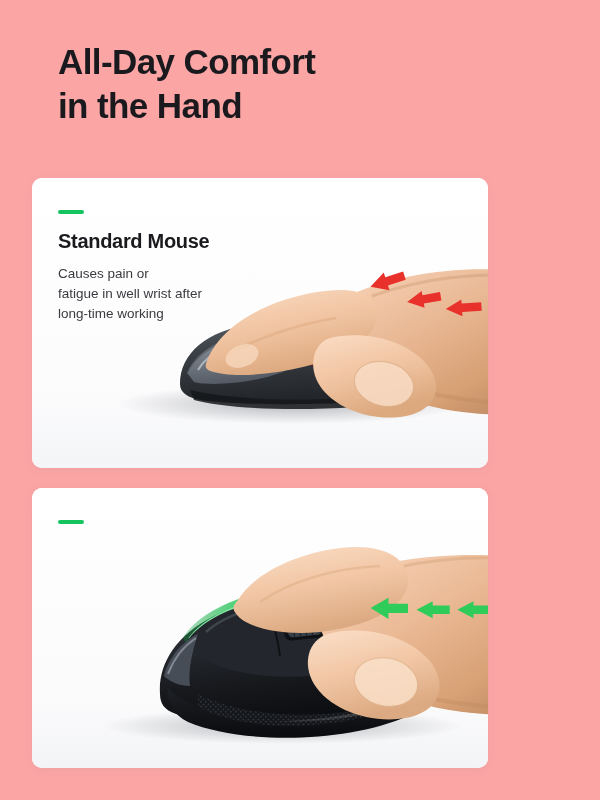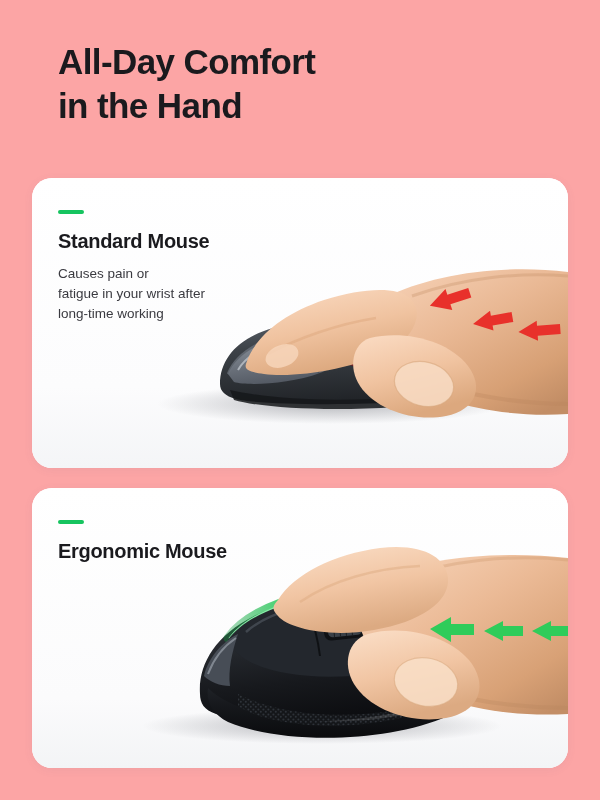--- a/index.html
+++ b/index.html
@@ -12,22 +12,22 @@
 
   
   .headline {
     position:absolute; left:58px; top:40px; width:470px;
     font-size:35px; font-weight:bold; line-height:1.25;
     letter-spacing:-0.6px; color:#1a1a1e; white-space:pre-line;
   }
 
   
   .card {
-    position:absolute; left:32px; width:536px;
-    background:#ffffff; border-radius:20px; overflow:hidden;
+    position:absolute; left:32px; width:456px;
+    background:#ffffff; border-radius:10px; overflow:hidden;
     box-shadow:0 2px 10px rgba(80,95,140,0.07);
   }
   #card-standard  { top:178px; height:290px; }
   #card-ergonomic { top:488px; height:280px; }
 
   .card-text { position:absolute; left:26px; top:32px; width:230px; z-index:6; }
   .accent-dash { width:26px; height:4px; border-radius:2px; background:#16c45f; }
   .card-title {
     margin-top:16px; font-size:20px; font-weight:bold;
     color:#1a1a1e; letter-spacing:-0.3px;
@@ -175,21 +175,21 @@
             <path d="M0 6 L19 -4 L19 1 L42 1 L42 11 L19 11 L19 16 Z"></path>
           </g>
         </g>
       </svg>
     </div>
 
     <div class="card-text">
       <div class="accent-dash"></div>
       <div class="card-title">Standard Mouse</div>
       <div class="card-desc">Causes pain or
-fatigue in your wrist after
+fatigue in well wrist after
 long-time working</div>
     </div>
   </section>
 
   <section class="card" id="card-ergonomic">
 
     <div class="photo">
       <svg viewBox="0 0 536 280" preserveAspectRatio="xMidYMid slice">
         <defs>
           <linearGradient id="e-bg" x1="0" y1="0" x2="0" y2="1">
@@ -326,17 +326,16 @@
           </g>
           <g transform="translate(500,136)">
             <path d="M0 7 L19 -3 L19 2 L38 2 L38 12 L19 12 L19 17 Z"></path>
           </g>
         </g>
       </svg>
     </div>
 
     <div class="card-text">
       <div class="accent-dash"></div>
-      <div class="card-title">Ergonomic Mouse</div>
     </div>
   </section>
 
 </div>
 
 </body></html>

